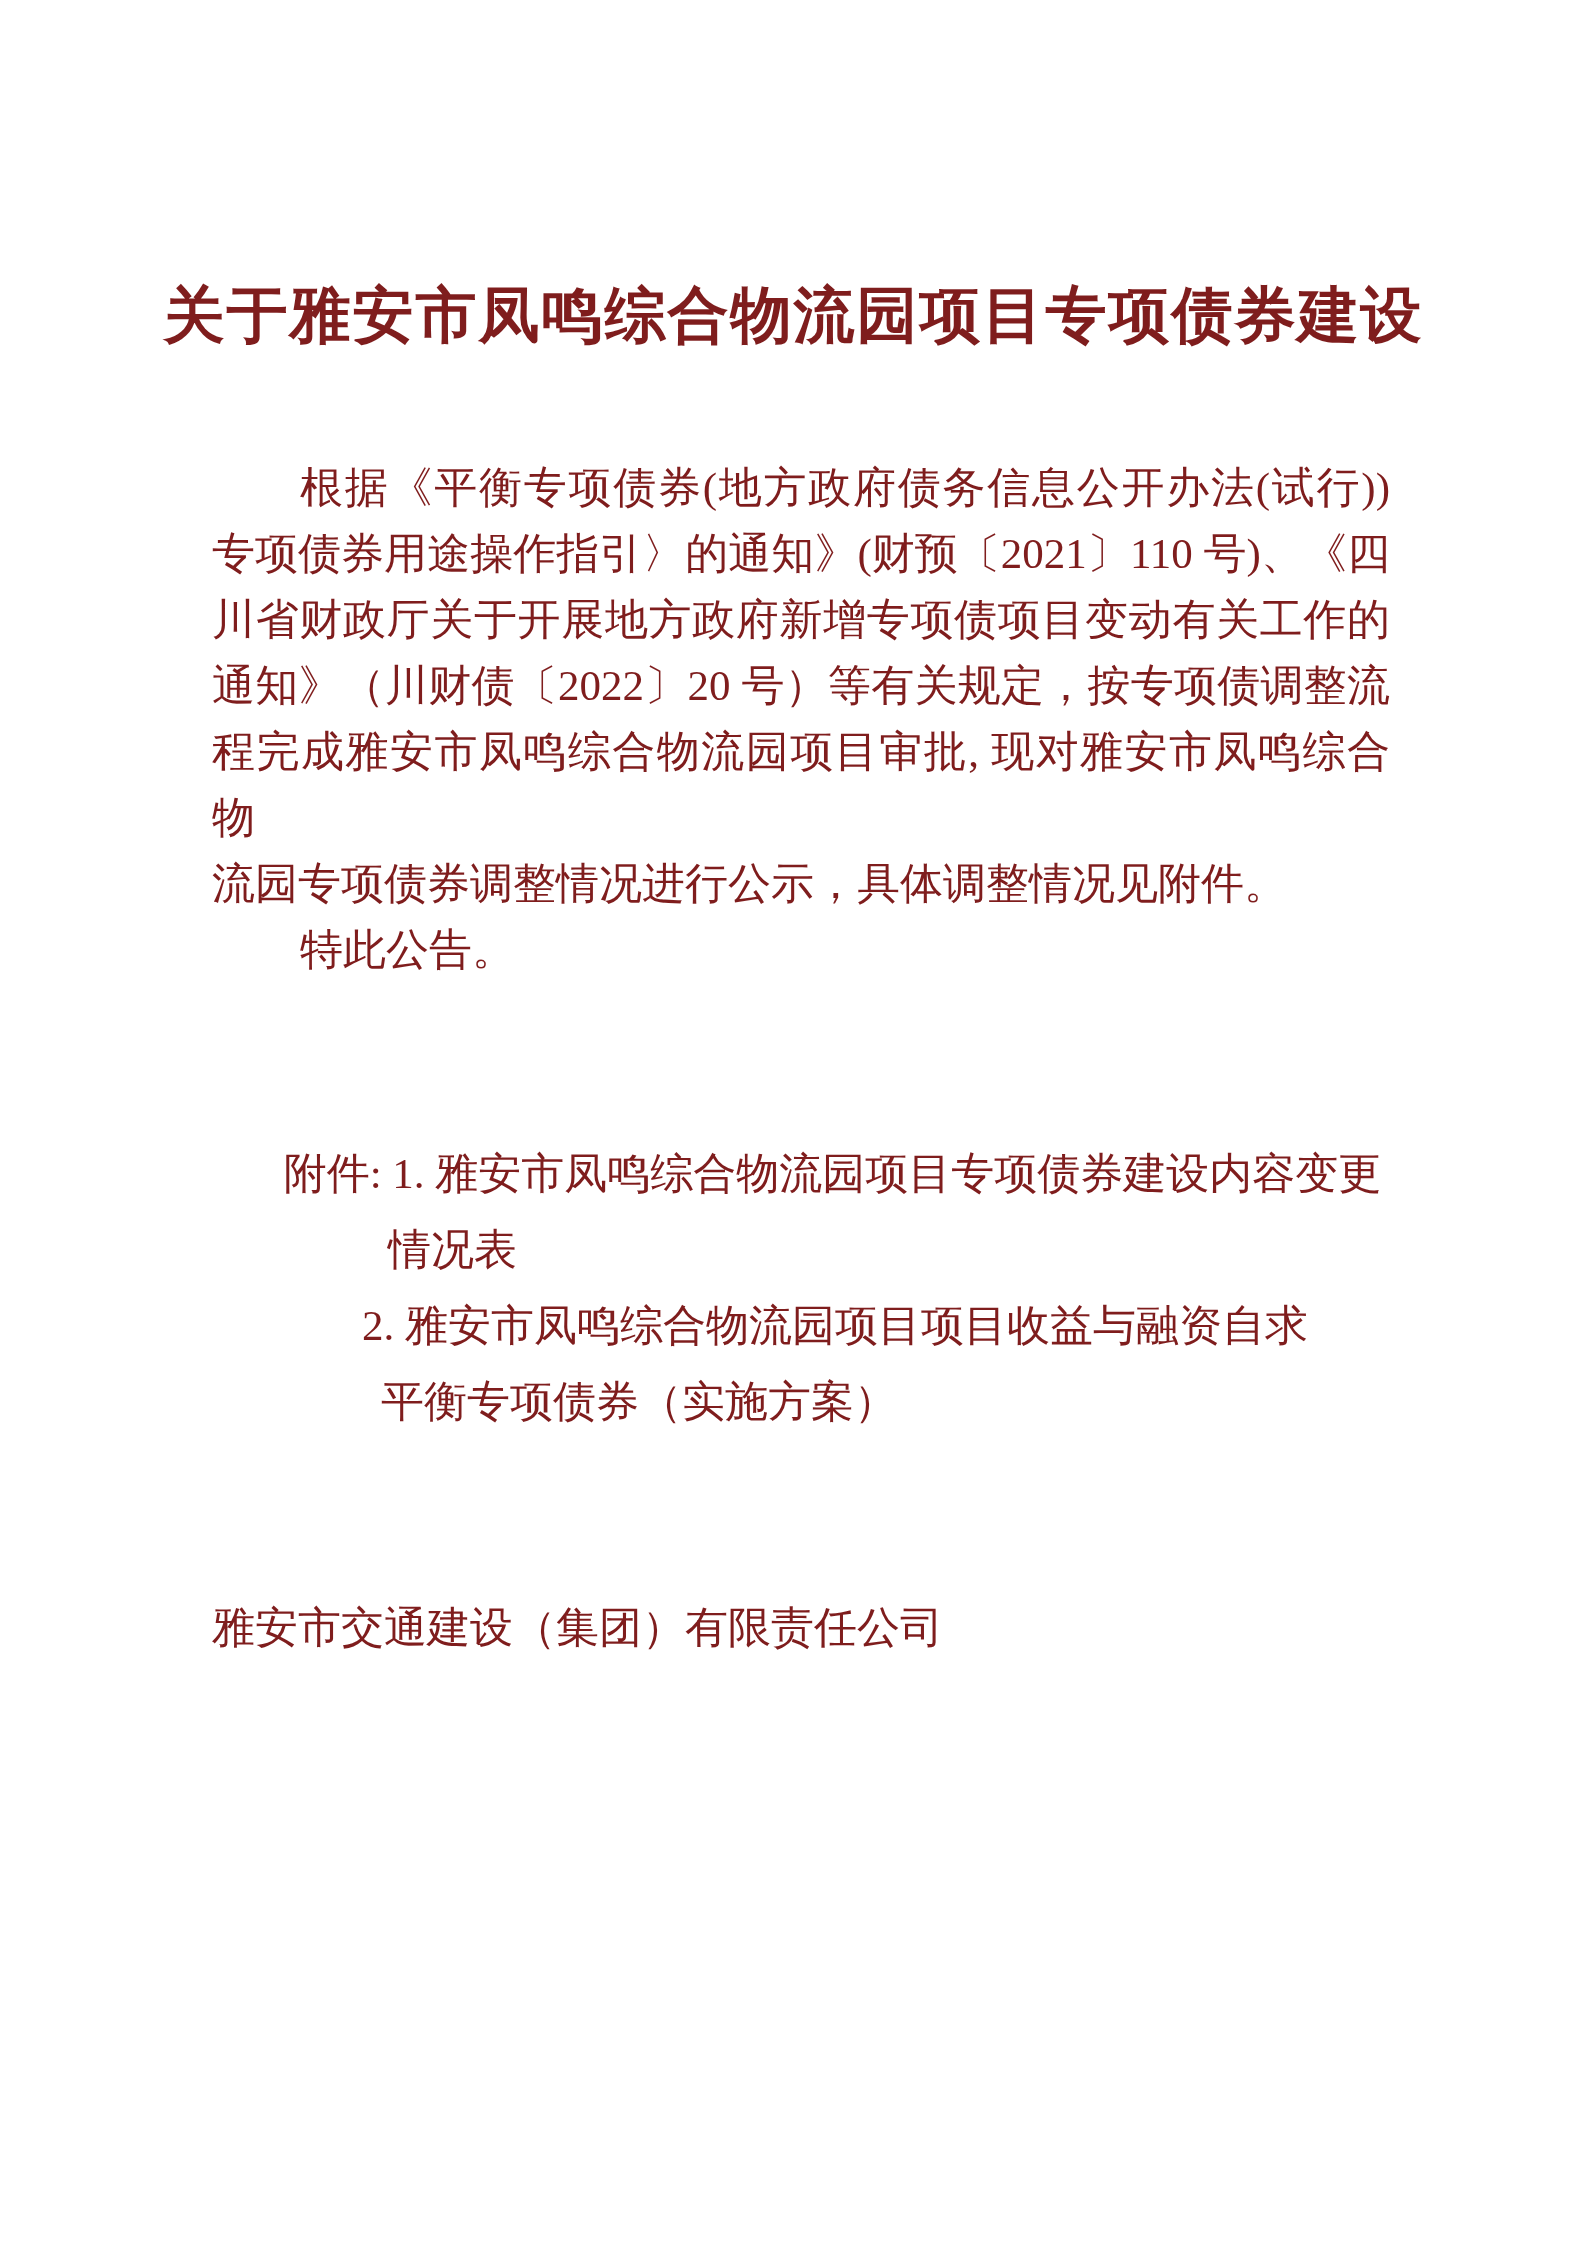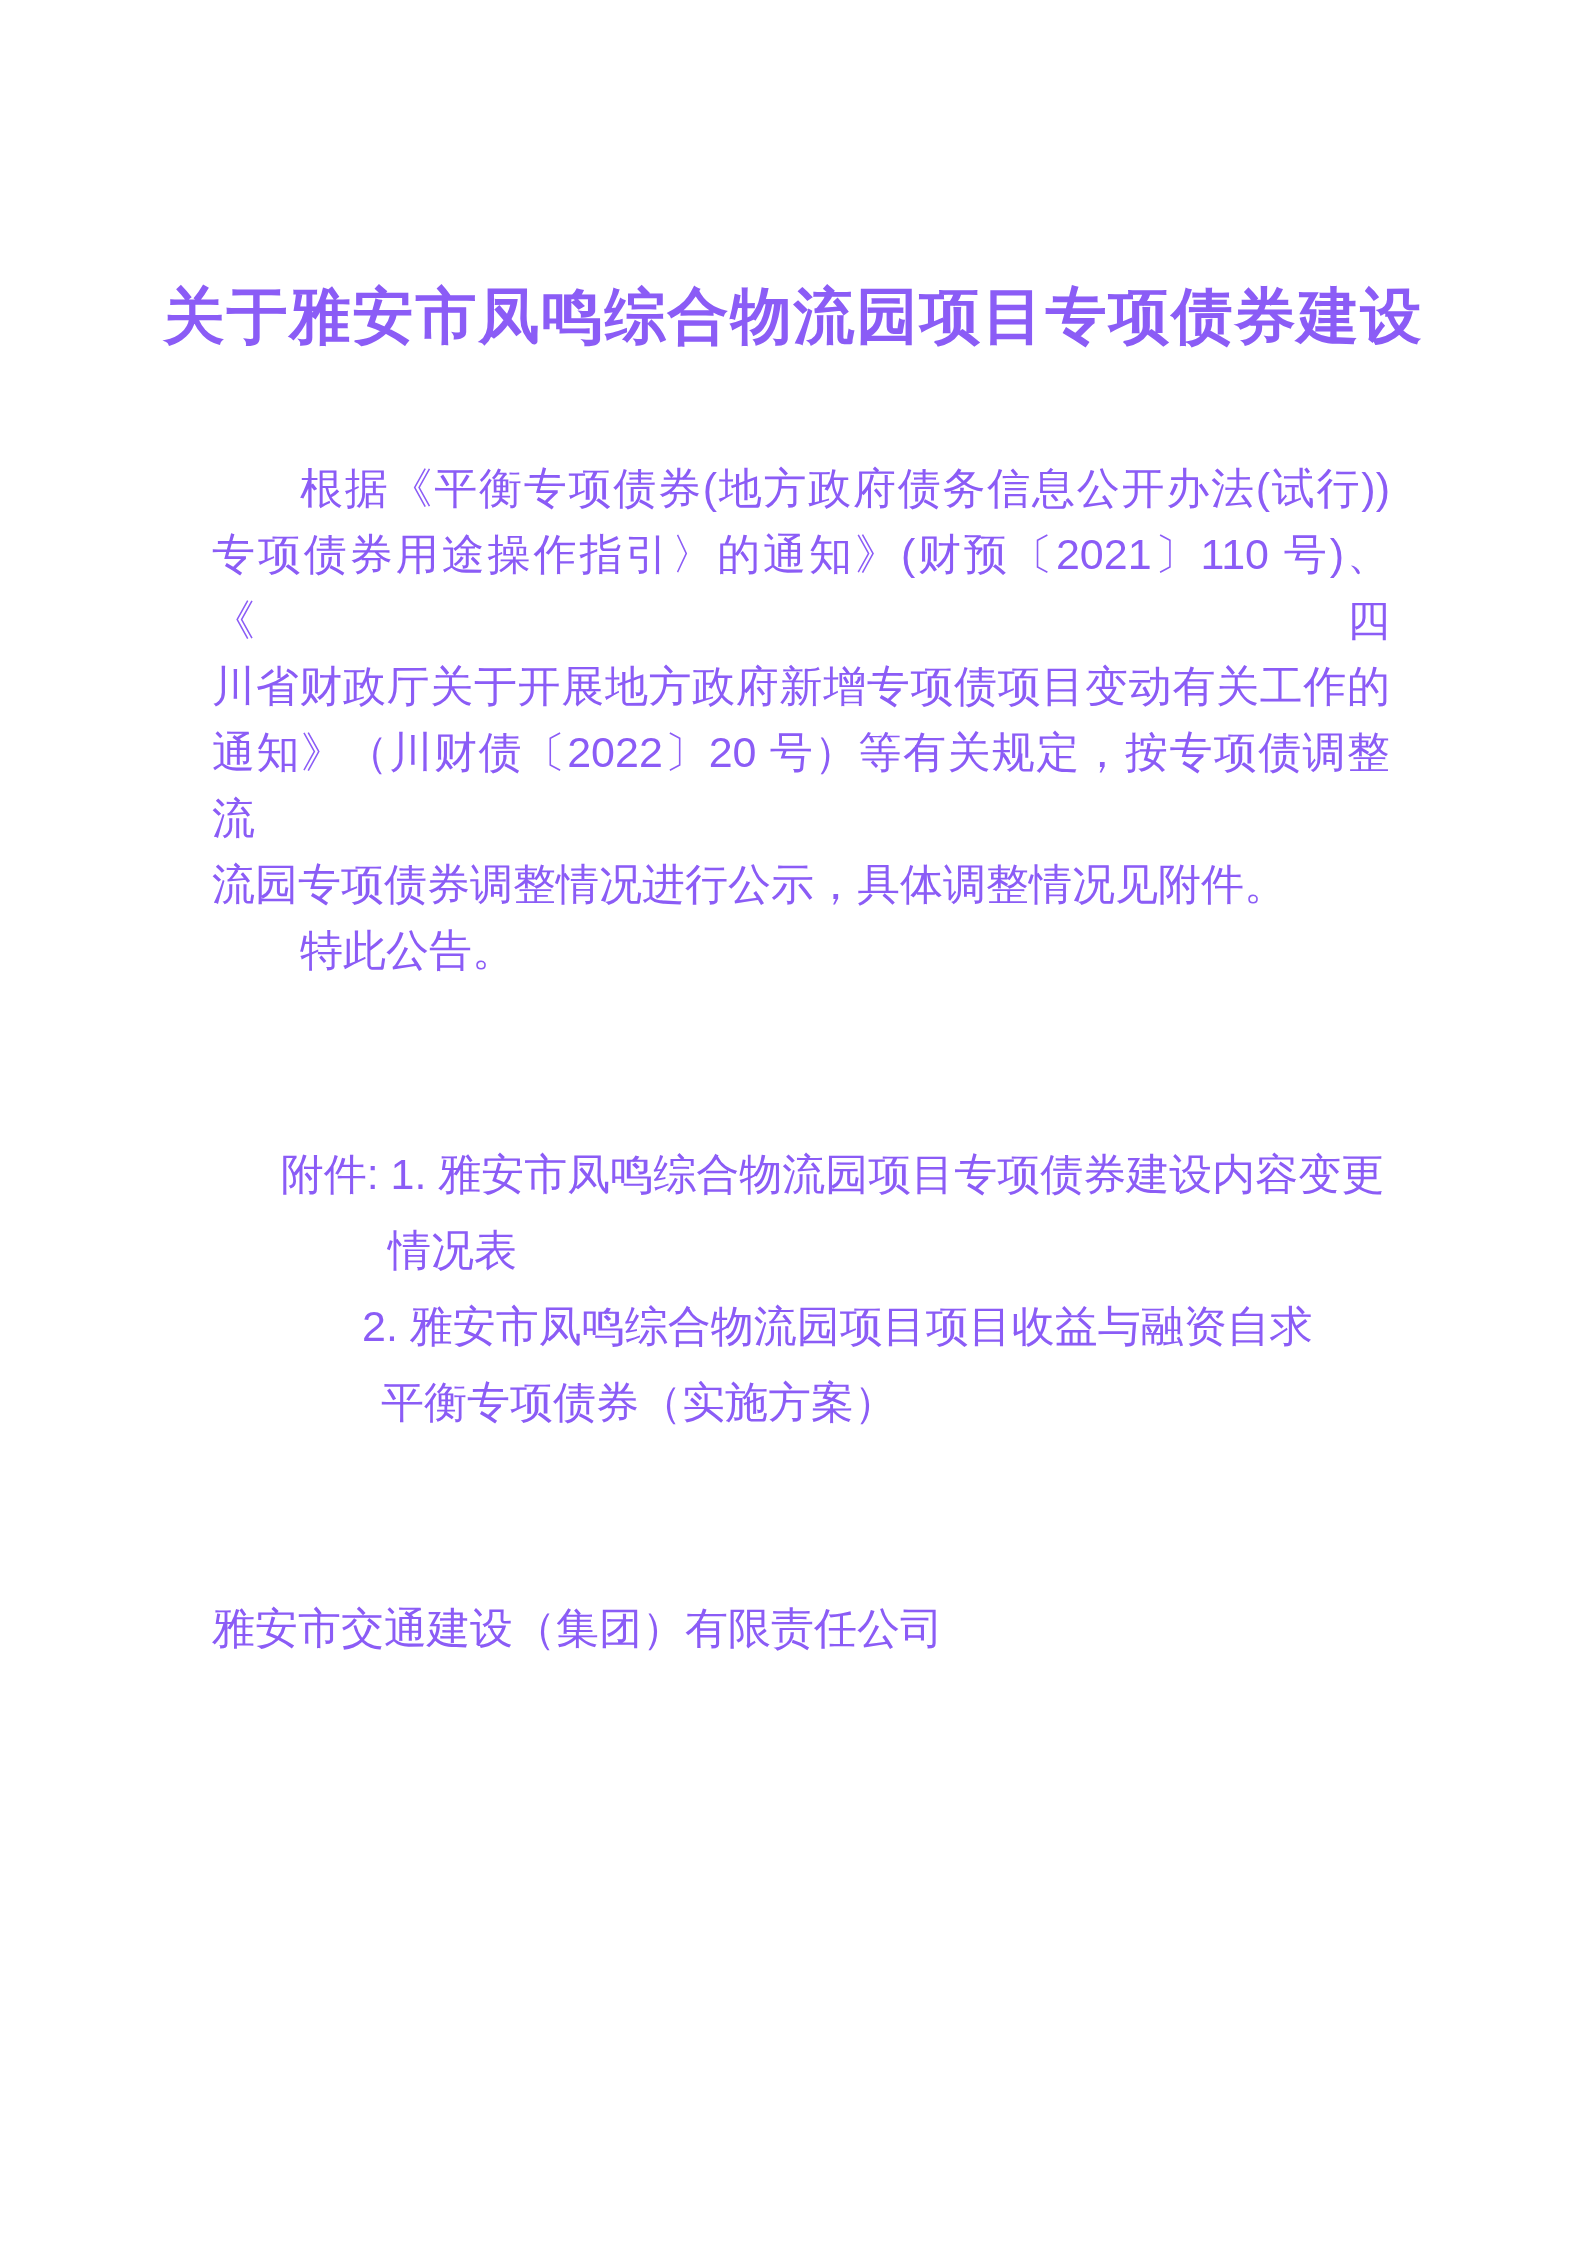--- a/index.html
+++ b/index.html
@@ -2,22 +2,22 @@
 <html><head>
 <meta charset="utf-8">
 <style>
   html, body { margin: 0; padding: 0; background: #888; }
   .page {
     width: 1587px;
     height: 2245px;
     background: #ffffff;
     margin: 0 auto;
     overflow: hidden;
-    color: #8b5cf6;
-    font-family: Liberation Sans, sans-serif;
+    color: #7f1d1d;
+    font-family: Liberation Serif, serif;
   }
   .title {
     padding-top: 277px;
     text-align: center;
     font-weight: 700;
     font-size: 61px;
     line-height: 78px;
     letter-spacing: 2px;
   }
   .content {
@@ -58,20 +58,21 @@
     <div>关于雅安市凤鸣综合物流园项目专项债券建设</div>
   </div>
 
   <div class="content">
 
     <div class="body-block">
       <div class="bline jl indent">根据《平衡专项债券(地方政府债务信息公开办法(试行))</div>
       <div class="bline jl">专项债券用途操作指引〉的通知》(财预〔2021〕110 号)、《四</div>
       <div class="bline jl">川省财政厅关于开展地方政府新增专项债项目变动有关工作的</div>
       <div class="bline jl">通知》（川财债〔2022〕20 号）等有关规定，按专项债调整流</div>
+      <div class="bline jl">程完成雅安市凤鸣综合物流园项目审批, 现对雅安市凤鸣综合物</div>
       <div class="bline">流园专项债券调整情况进行公示，具体调整情况见附件。</div>
       <div class="bline indent">特此公告。</div>
     </div>
 
     <div class="attach-block">
       <div class="aline a1">附件: 1. 雅安市凤鸣综合物流园项目专项债券建设内容变更</div>
       <div class="aline a2">情况表</div>
       <div class="aline a3">2. 雅安市凤鸣综合物流园项目项目收益与融资自求</div>
       <div class="aline a4">平衡专项债券（实施方案）</div>
     </div>

